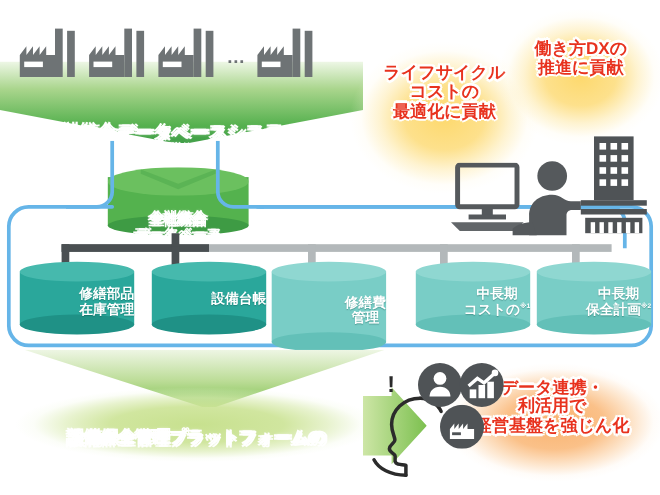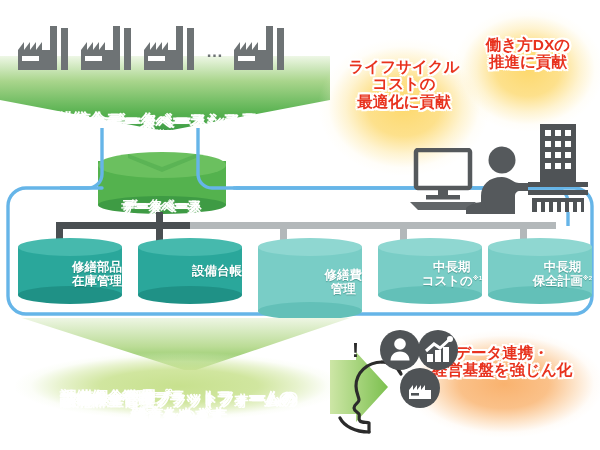--- a/index.html
+++ b/index.html
@@ -153,20 +153,21 @@
 
   <div class="abs" style="left:98px;top:152px;width:128px;height:62px;">
     <div class="abs" style="left:0;right:0;top:9px;bottom:9px;background:#54b24e;"></div>
     <div class="abs" style="left:0;right:0;bottom:0;height:18px;border-radius:50%;background:#3e9b44;"></div>
     <svg class="abs" style="left:0;top:0;" width="128" height="26" viewBox="0 0 128 26">
       <ellipse cx="64" cy="13" rx="64" ry="13" fill="#6bc05f"></ellipse>
       <path d="M30 6 L64 20 L98 6 L98 2 L64 15 L30 2 Z" fill="#4ea94c" opacity=".55"></path>
     </svg>
     <div class="abs ctr tight banner-text" style="left:0;right:0;top:18px;bottom:4px;font-size:13px;">
       <div>
+        <div>全社統合</div>
         <div>データベース</div>
       </div>
     </div>
   </div>
 
   <svg class="abs" style="left:6px;top:186px;" width="588" height="132" viewBox="0 0 588 132">
     <path d="M96 2 L20 2 A18 18 0 0 0 2 20 L2 110 A18 18 0 0 0 20 128 L568 128
              A18 18 0 0 0 586 110 L586 20 A18 18 0 0 0 568 2 L228 2" fill="none" stroke="#66b5e8" stroke-width="3.4" stroke-linecap="round"></path>
   </svg>
 
@@ -206,21 +207,21 @@
     <div class="body" style="background:#2aa79b;"></div>
     <div class="bot" style="background:#1f9186;"></div>
     <div class="top" style="background:#46b9ad;"></div>
     <div class="label cyl-text tight" style="font-size:12.5px;padding-top:0;">
       <div>
         <div>設備台帳</div>
       </div>
     </div>
   </div>
 
-  <div class="cyl" style="left:258px;top:238px;width:104px;height:82px;">
+  <div class="cyl" style="left:247px;top:238px;width:104px;height:82px;">
     <div class="body" style="background:#79cdc6;"></div>
     <div class="bot" style="background:#63c0b8;"></div>
     <div class="top" style="background:#8fd7d1;"></div>
     <div class="label cyl-text tight" style="font-size:12.5px;padding-top:6px;">
       <div>
         <div>修繕費</div>
         <div>管理</div>
       </div>
     </div>
   </div>
@@ -299,38 +300,38 @@
         <stop offset="100%" stop-color="#7cc04f"></stop>
       </linearGradient>
     </defs>
     <polygon points="0,0 328,0 174,52 162,52" fill="url(#gChev)"></polygon>
   </svg>
 
   <div class="abs glow-green-ellipse" style="left:14px;top:352px;width:330px;height:68px;"></div>
   <div class="abs ctr tight banner-text" style="left:24px;top:356px;width:310px;font-size:15.5px;">
     <div>
       <div>設備保全管理プラットフォームの</div>
-      <div>確立をめざす</div>
     </div>
   </div>
 
   <svg class="abs" style="left:330px;top:352px;" width="58" height="70" viewBox="0 0 58 70">
     <defs>
       <linearGradient id="gArr" x1="0" y1="0" x2="1" y2="0">
         <stop offset="0%" stop-color="#cde6a6"></stop>
         <stop offset="100%" stop-color="#7cc04f"></stop>
       </linearGradient>
     </defs>
     <polygon points="0,8 26,8 26,0 58,35 26,70 26,62 0,62" fill="url(#gArr)"></polygon>
   </svg>
 
   <div class="abs glow-orange" style="left:404px;top:330px;width:200px;height:108px;"></div>
   <div class="abs ctr tight callout-text" style="left:404px;top:344px;width:196px;font-size:15.5px;">
     <div>
       <div>データ連携・</div>
+      <div>利活用で</div>
       <div>経営基盤を強じん化</div>
     </div>
   </div>
 
   <svg class="abs" style="left:338px;top:358px;" width="74" height="76" viewBox="0 0 74 76">
     <path d="M44 4 c-15 0 -26 11 -26 24 c0 7 3 11 3 14 c0 3 -5 4 -5 8 c0 3 4 4 5 6
              c1 2 -1 5 1 7 c2 2 7 1 9 2 l0 9" fill="none" stroke="#2b2b2b" stroke-width="3.2" stroke-linecap="round" stroke-linejoin="round"></path>
     <path d="M44 4 c8 0 16 5 19 12" fill="none" stroke="#2b2b2b" stroke-width="3.2" stroke-linecap="round"></path>
     <path d="M31 74 c-14 0 -25 -6 -29 -14" fill="none" stroke="#2b2b2b" stroke-width="3.2" stroke-linecap="round"></path>
   </svg>

